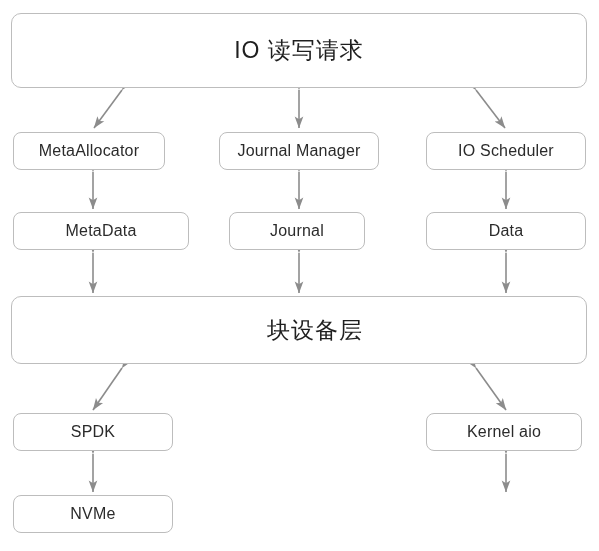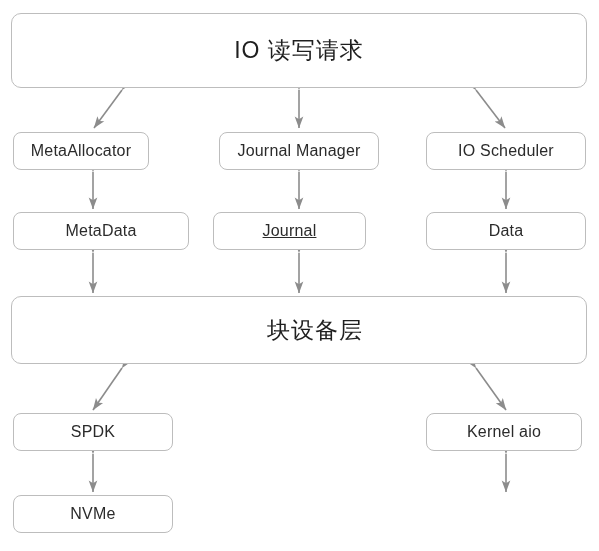--- a/index.html
+++ b/index.html
@@ -85,37 +85,37 @@
         <line x1="476" y1="368" x2="506" y2="410" stroke="#8c8c8c" stroke-width="1.6" marker-end="url(#arrow-end)" marker-start="url(#arrow-start)"></line>
         <line x1="93" y1="454" x2="93" y2="492" stroke="#8c8c8c" stroke-width="1.6" marker-end="url(#arrow-end)" marker-start="url(#arrow-start)"></line>
         <line x1="506" y1="454" x2="506" y2="492" stroke="#8c8c8c" stroke-width="1.6" marker-end="url(#arrow-end)" marker-start="url(#arrow-start)"></line>
       </g>
   </svg>
 
   <div class="node banner" style="left:11px; top:13px; width:576px; height:75px;">
     <span class="node-label">IO 读写请求</span>
   </div>
 
-  <div class="node unit" style="left:13px; top:132px; width:136px; height:38px;">
+  <div class="node unit" style="left:13px; top:132px; width:152px; height:38px;">
     <span class="node-label">MetaAllocator</span>
   </div>
 
   <div class="node unit" style="left:219px; top:132px; width:160px; height:38px;">
     <span class="node-label">Journal Manager</span>
   </div>
 
   <div class="node unit" style="left:426px; top:132px; width:160px; height:38px;">
     <span class="node-label">IO Scheduler</span>
   </div>
 
   <div class="node unit" style="left:13px; top:212px; width:176px; height:38px;">
     <span class="node-label">MetaData</span>
   </div>
 
-  <div class="node unit" style="left:213px; top:212px; width:153px; height:38px;text-decoration:underline;">
+  <div class="node unit" style="left:229px; top:212px; width:136px; height:38px;">
     <span class="node-label">Journal</span>
   </div>
 
   <div class="node unit" style="left:426px; top:212px; width:160px; height:38px;">
     <span class="node-label">Data</span>
   </div>
 
   <div class="node banner" style="left:11px; top:296px; width:576px; height:68px;padding-left:32px;">
     <span class="node-label">块设备层</span>
   </div>

